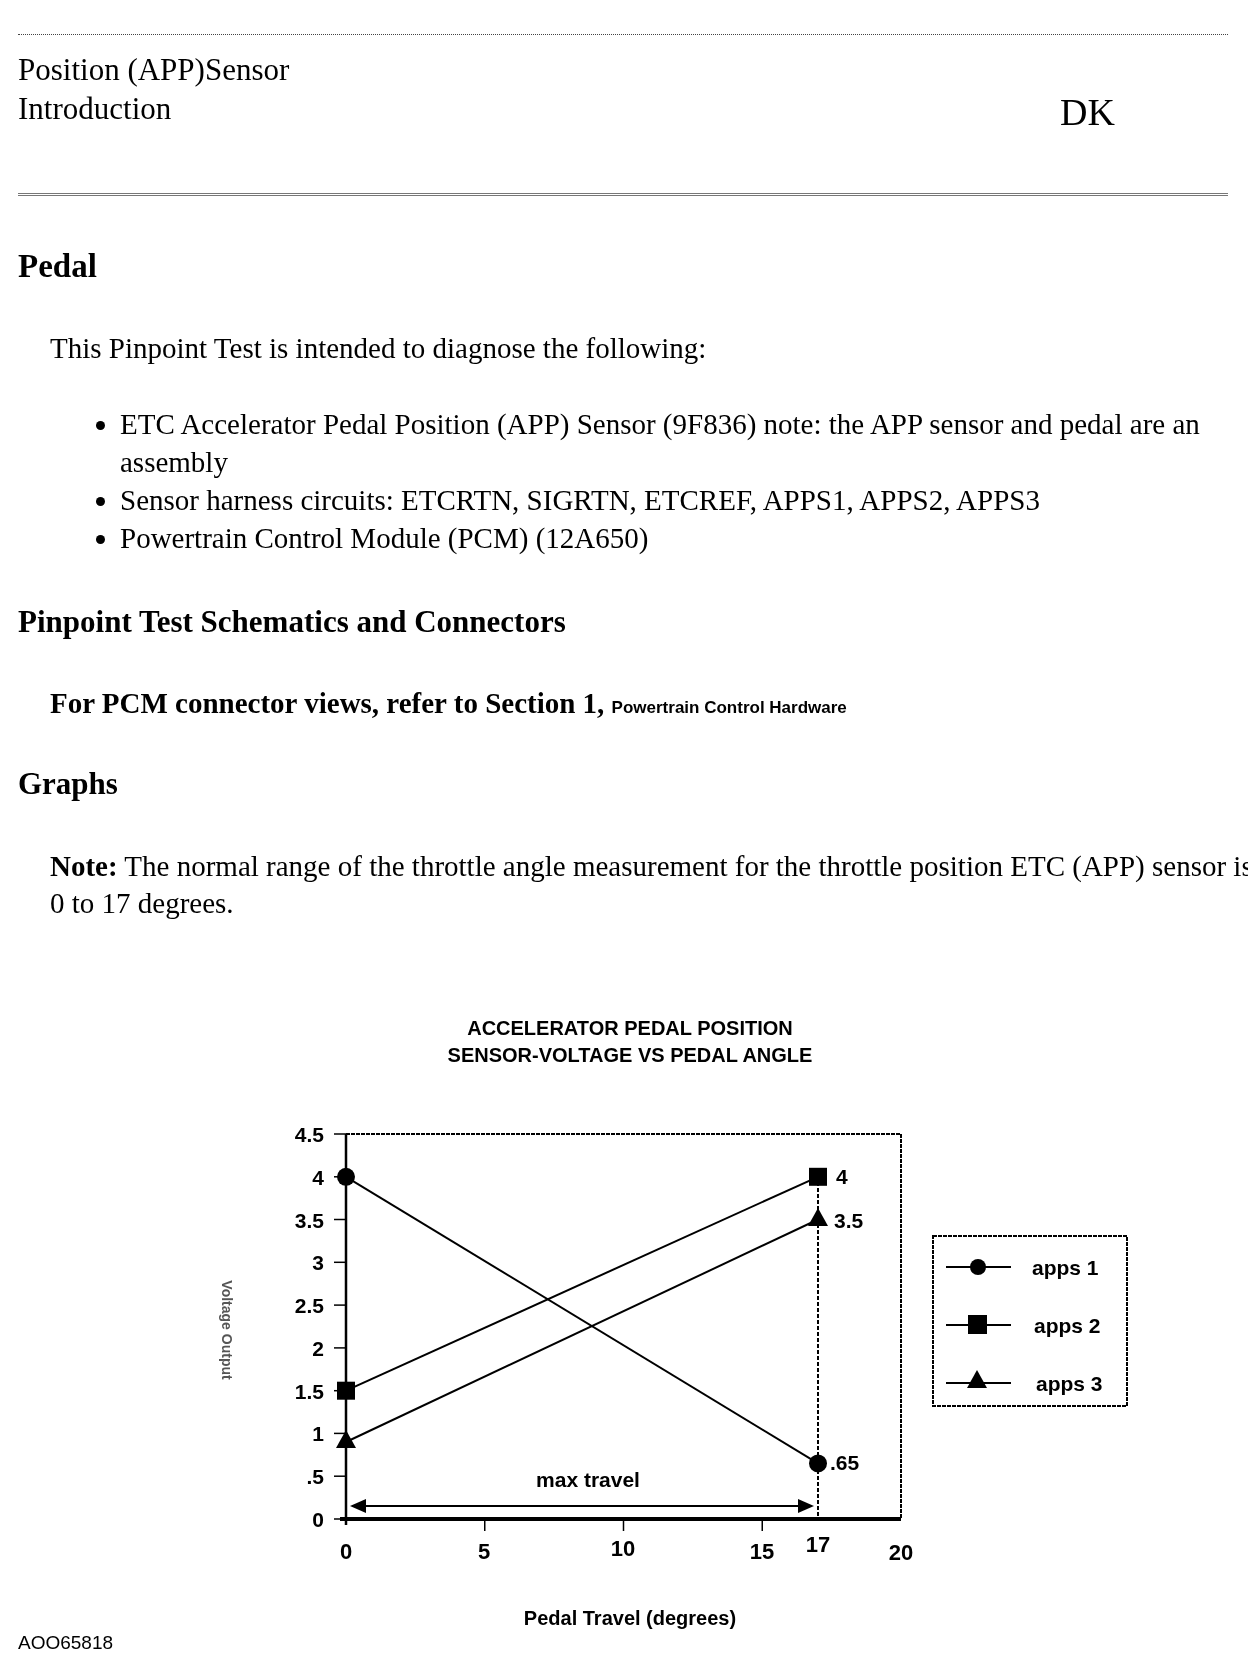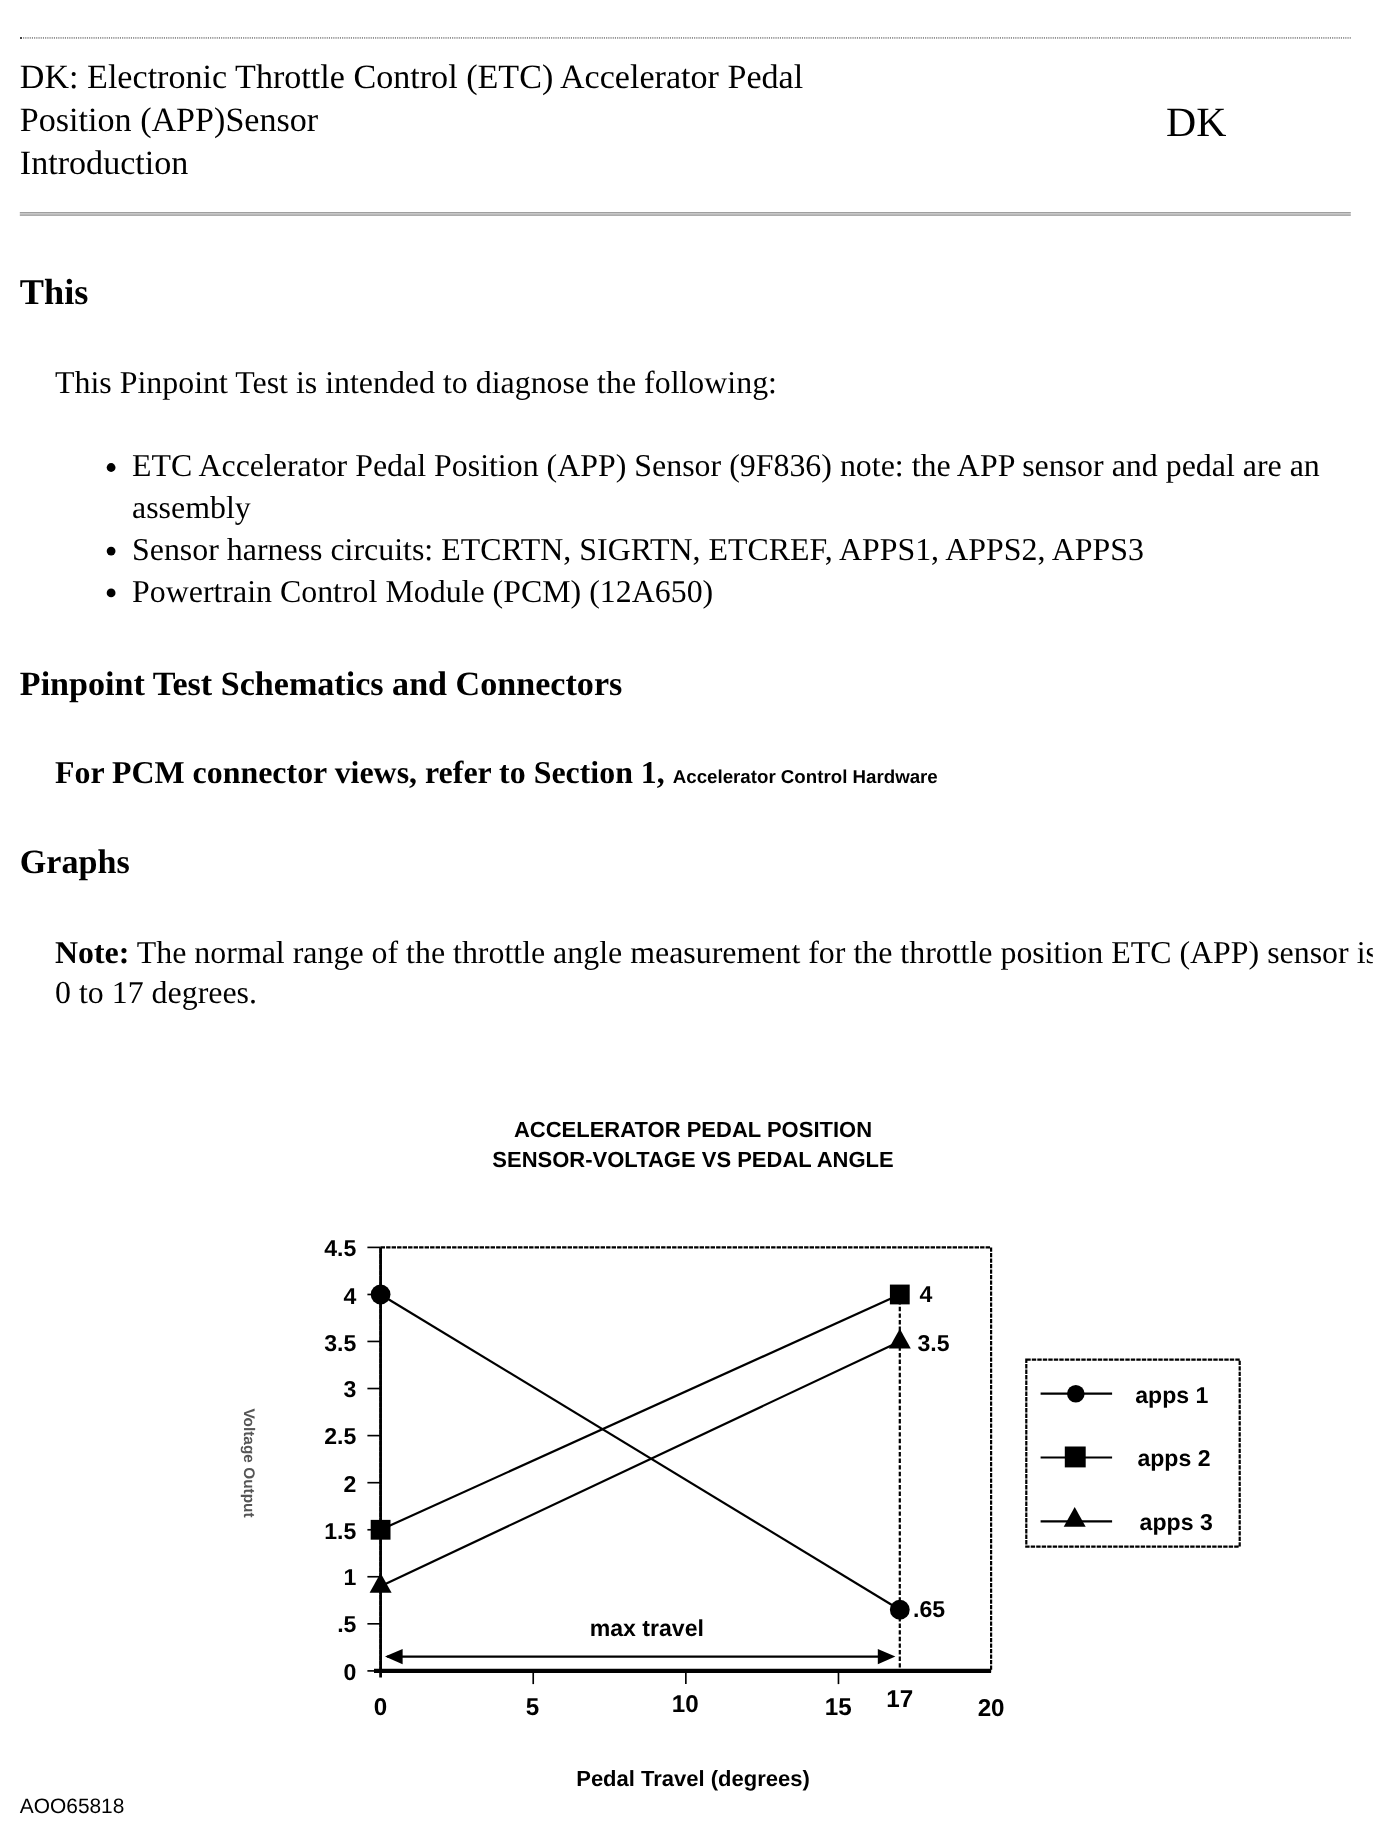--- a/index.html
+++ b/index.html
@@ -17,41 +17,40 @@
   svg text{font-family:"Liberation Sans",sans-serif;font-weight:bold;}
   .figid{position:absolute;left:18px;top:1632px;font-family:"Liberation Sans",sans-serif;font-weight:normal;font-size:19px;}
   .xlabel{position:absolute;left:500px;top:1607px;width:260px;text-align:center;font-family:"Liberation Sans",sans-serif;font-weight:bold;font-size:20px;}
 </style>
 </head>
 <body>
 
 <div class="rule" style="top:34px;"></div>
 
 <div class="hdr">
-  <div>DK: Electronic Throttle Control (ETC) Accelerator Pedal</div>
   <div>Position (APP)Sensor</div>
   <div>Introduction</div>
 </div>
 <div class="hdr-right">DK</div>
 
 <div class="rule thick" style="top:193px;"></div>
 
-<h2 style="top:248px;">This</h2>
+<h2 style="top:248px;">Pedal</h2>
 <div class="p" style="top:330px;">This Pinpoint Test is intended to diagnose the following:</div>
 
 <ul class="bul">
   <li>ETC Accelerator Pedal Position (APP) Sensor (9F836) note: the APP sensor and pedal are an assembly</li>
   <li>Sensor harness circuits: ETCRTN, SIGRTN, ETCREF, APPS1, APPS2, APPS3</li>
   <li>Powertrain Control Module (PCM) (12A650)</li>
 </ul>
 
 <h2 style="top:604px;font-size:31px;">Pinpoint Test Schematics and Connectors</h2>
 <div class="p" style="top:685px;font-weight:bold;">
   <span>For PCM connector views, refer to Section 1,</span>
-  <span class="small-sans">Accelerator Control Hardware</span>
+  <span class="small-sans">Powertrain Control Hardware</span>
 </div>
 
 <h2 style="top:766px;font-size:31px;">Graphs</h2>
 <div class="p" style="top:848px;">
   <b>Note:</b><span> The normal range of the throttle angle measurement for the throttle position ETC (APP) sensor is 0 to 17 degrees.</span>
 </div>
 
 <div class="chart-title">
   <div>ACCELERATOR PEDAL POSITION</div>
   <div>SENSOR-VOLTAGE VS PEDAL ANGLE</div>

